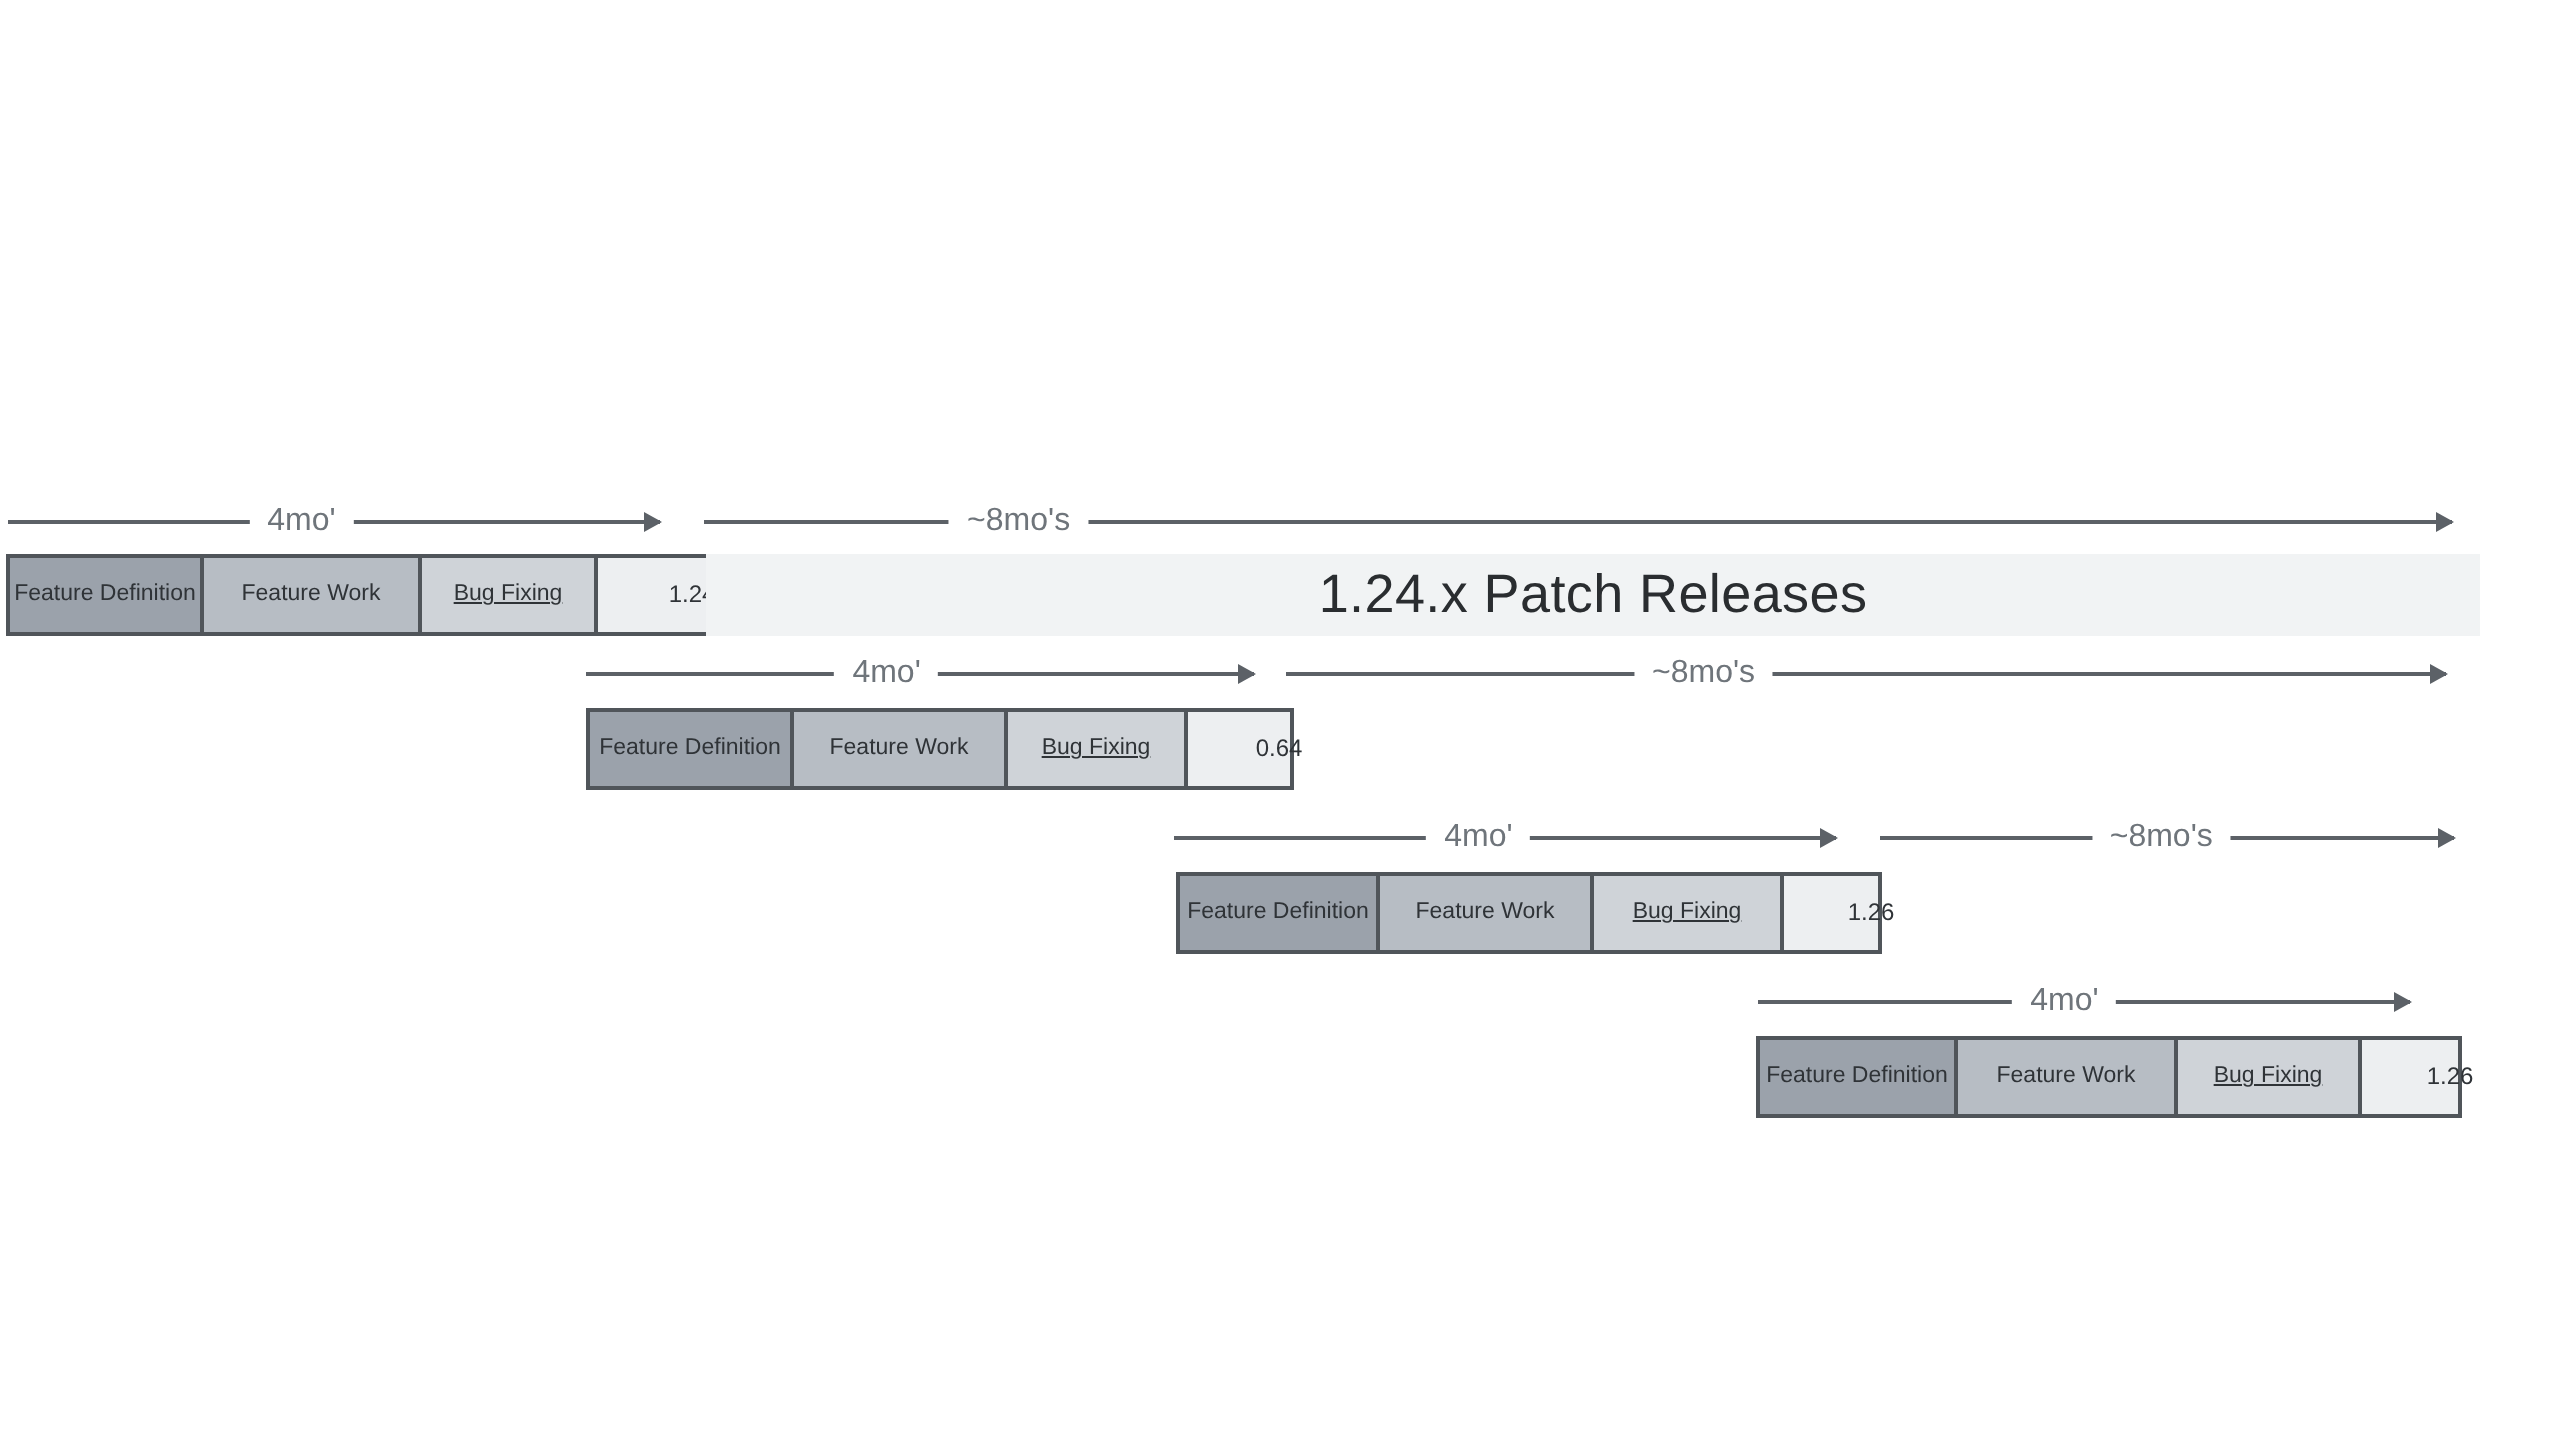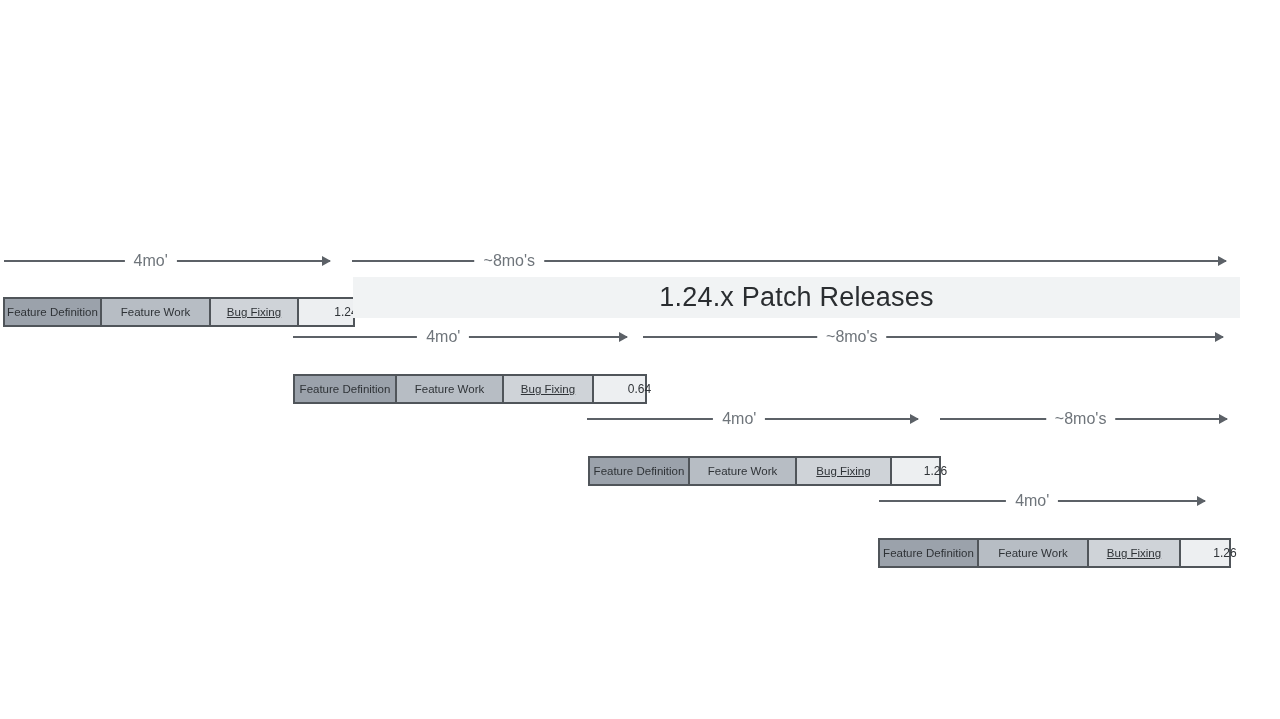--- a/index.html
+++ b/index.html
@@ -33,24 +33,23 @@
     font-size: 16px;
     line-height: 16px;
     color: var(--arrow-label-text, #6f757b);
     white-space: nowrap;
   }
 
   
   .phases {
     position: absolute;
     display: flex;
-    height: 30px;
+    height: 41px;
     border: 2px solid var(--box-border, #50555a);
     background: #fff;
-    margin-top: 20px;
   }
   .cell {
     display: flex;
     align-items: center;
     justify-content: center;
     text-align: center;
     font-size: 11.5px;
     line-height: 1.25;
     color: var(--box-text, #2f3337);
     border-right: 2px solid var(--box-border, #50555a);

